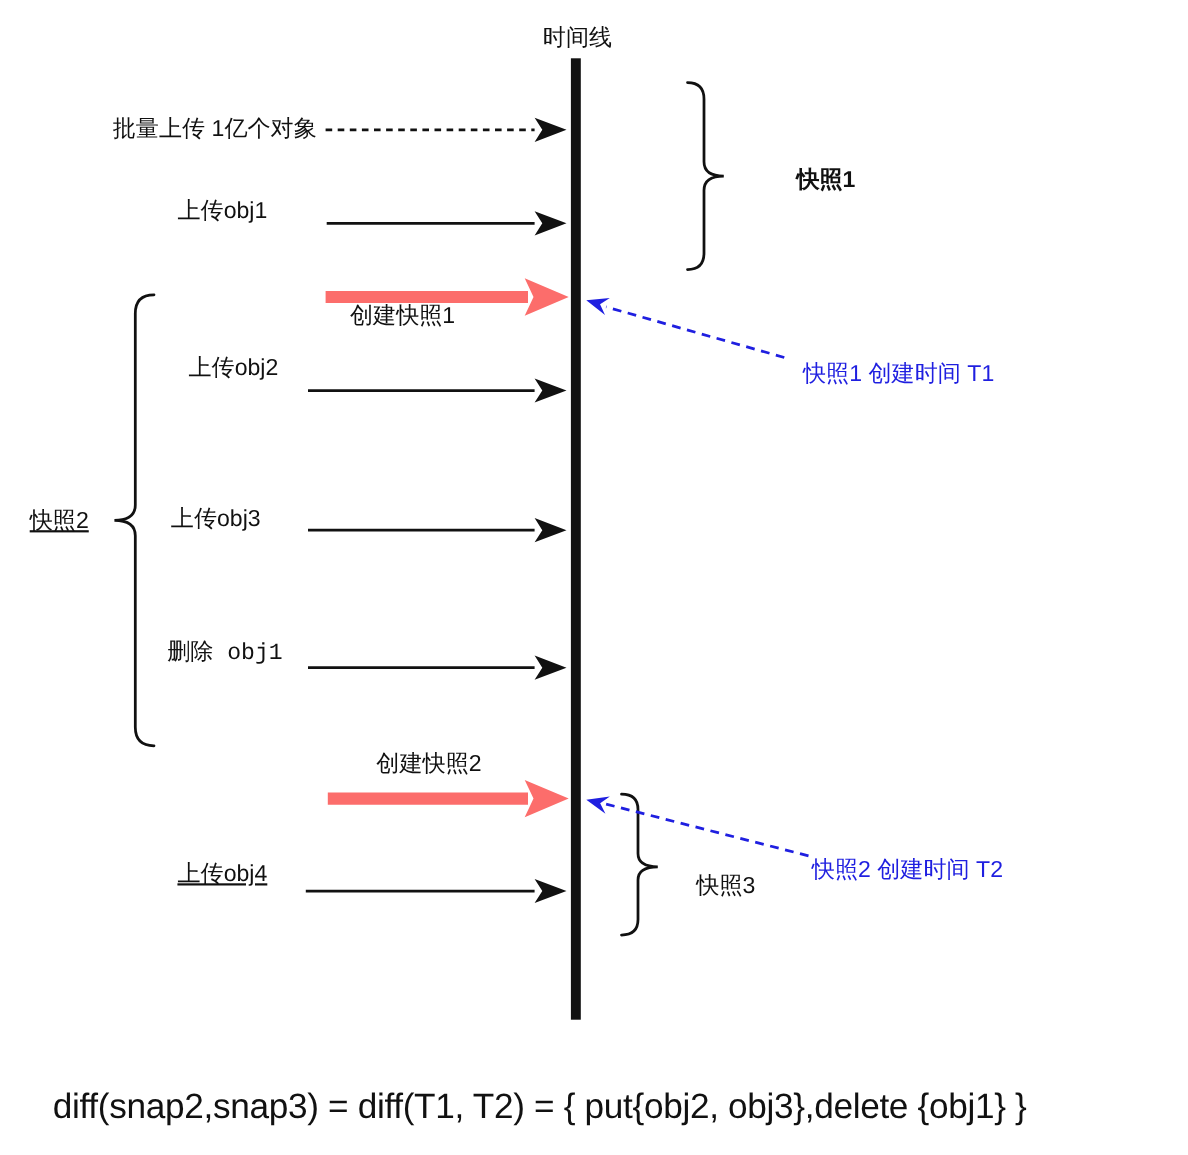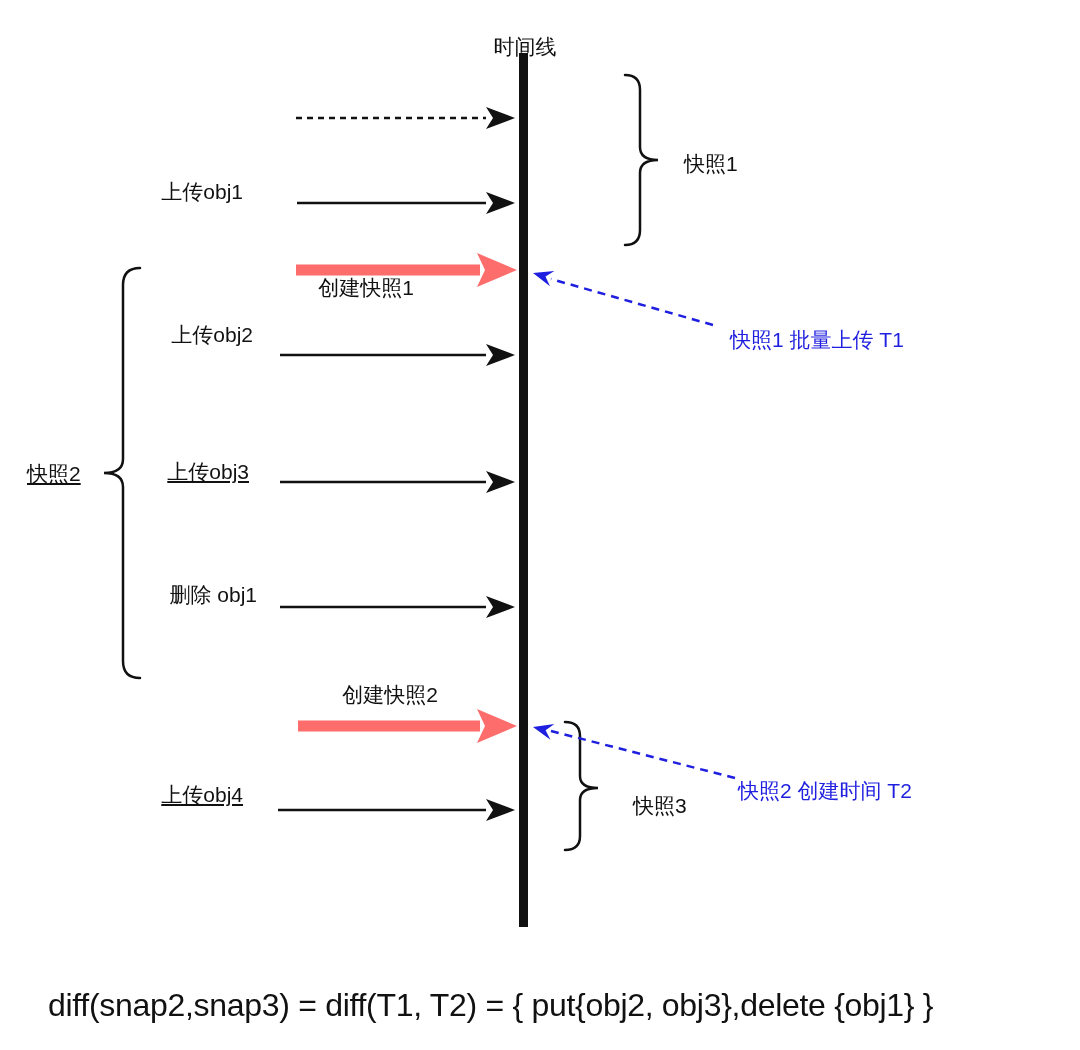--- a/index.html
+++ b/index.html
@@ -81,41 +81,42 @@
       <line x1="713" y1="325" x2="551" y2="279" class="stk-blue" stroke-width="2.5" stroke-dasharray="8 6"></line>
       <polygon points="533,273 554.4,270.9 545.5,276.6 550,286.3" class="fil-blue"></polygon>
     </g>
 
     <g>
       <line x1="735" y1="778" x2="551" y2="731" class="stk-blue" stroke-width="2.5" stroke-dasharray="8 6"></line>
       <polygon points="533,727 554.4,724.1 545.6,730.2 550.4,739.7" class="fil-blue"></polygon>
     </g>
   </svg>
 
-  <div class="lbl center" style="left:460px;top:23px;width:130px;margin-top:12px;">时间线</div>
+  <div class="lbl center" style="left:460px;top:23px;width:130px;">时间线</div>
 
+  <div class="lbl right" style="left:40px;top:106px;width:248px;">批量上传 1亿个对象</div>
 
   <div class="lbl right" style="left:86px;top:180px;width:157px;">上传obj1</div>
 
   <div class="lbl center" style="left:296px;top:241px;width:140px;margin-top:35px;">创建快照1</div>
 
   <div class="lbl right" style="left:96px;top:323px;width:157px;">上传obj2</div>
 
-  <div class="lbl right" style="left:92px;top:460px;width:157px;text-decoration:underline;">上传obj3</div>
+  <div class="lbl right" style="left:80px;top:460px;width:157px;">上传obj3</div>
 
-  <div class="lbl right" style="left:97px;top:583px;width:160px;">删除 obj1</div>
+  <div class="lbl right" style="left:97px;top:583px;width:160px;font-family:Liberation Mono, monospace;">删除 obj1</div>
 
   <div class="lbl center" style="left:320px;top:683px;width:140px;">创建快照2</div>
 
   <div class="lbl right" style="left:86px;top:783px;width:157px;text-decoration:underline;">上传obj4</div>
 
-  <div class="lbl" style="left:684px;top:152px;">快照1</div>
+  <div class="lbl" style="left:724px;top:152px;font-weight:bold;">快照1</div>
 
   <div class="lbl" style="left:27px;top:462px;text-decoration:underline;">快照2</div>
 
   <div class="lbl" style="left:633px;top:779px;margin-top:15px;">快照3</div>
 
-  <div class="lbl blue" style="left:730px;top:328px;">快照1 批量上传 T1</div>
+  <div class="lbl blue" style="left:730px;top:328px;">快照1 创建时间 T1</div>
 
   <div class="lbl blue" style="left:738px;top:779px;">快照2 创建时间 T2</div>
 
   <div class="formula">diff(snap2,snap3) = diff(T1, T2) = { put{obj2, obj3},delete {obj1} }</div>
 </div>
 
 </body></html>

